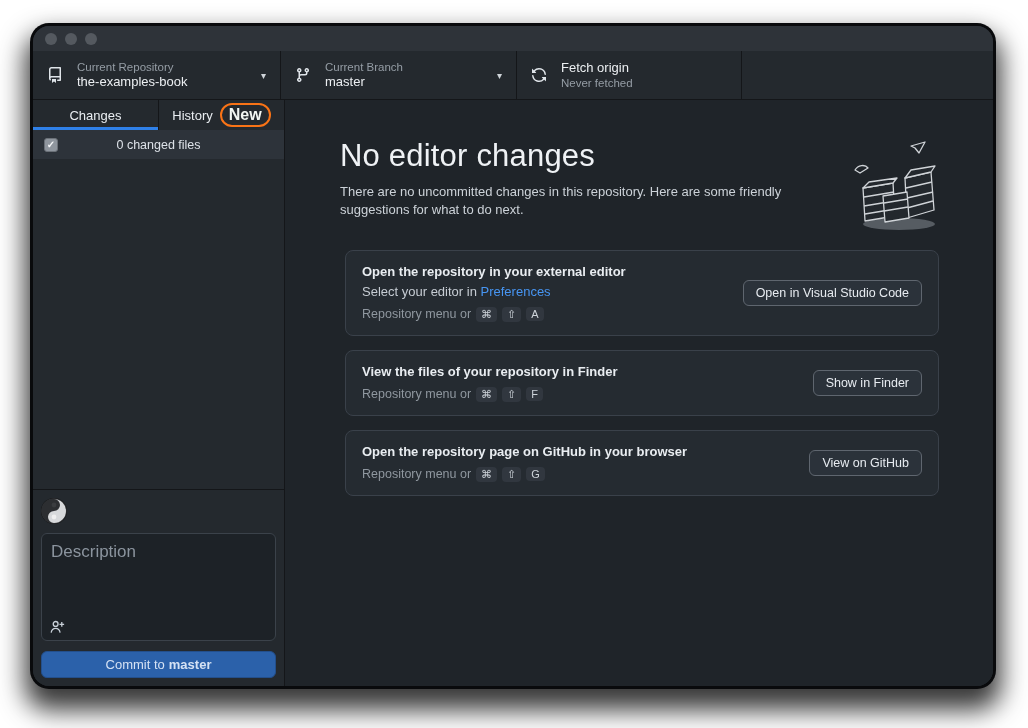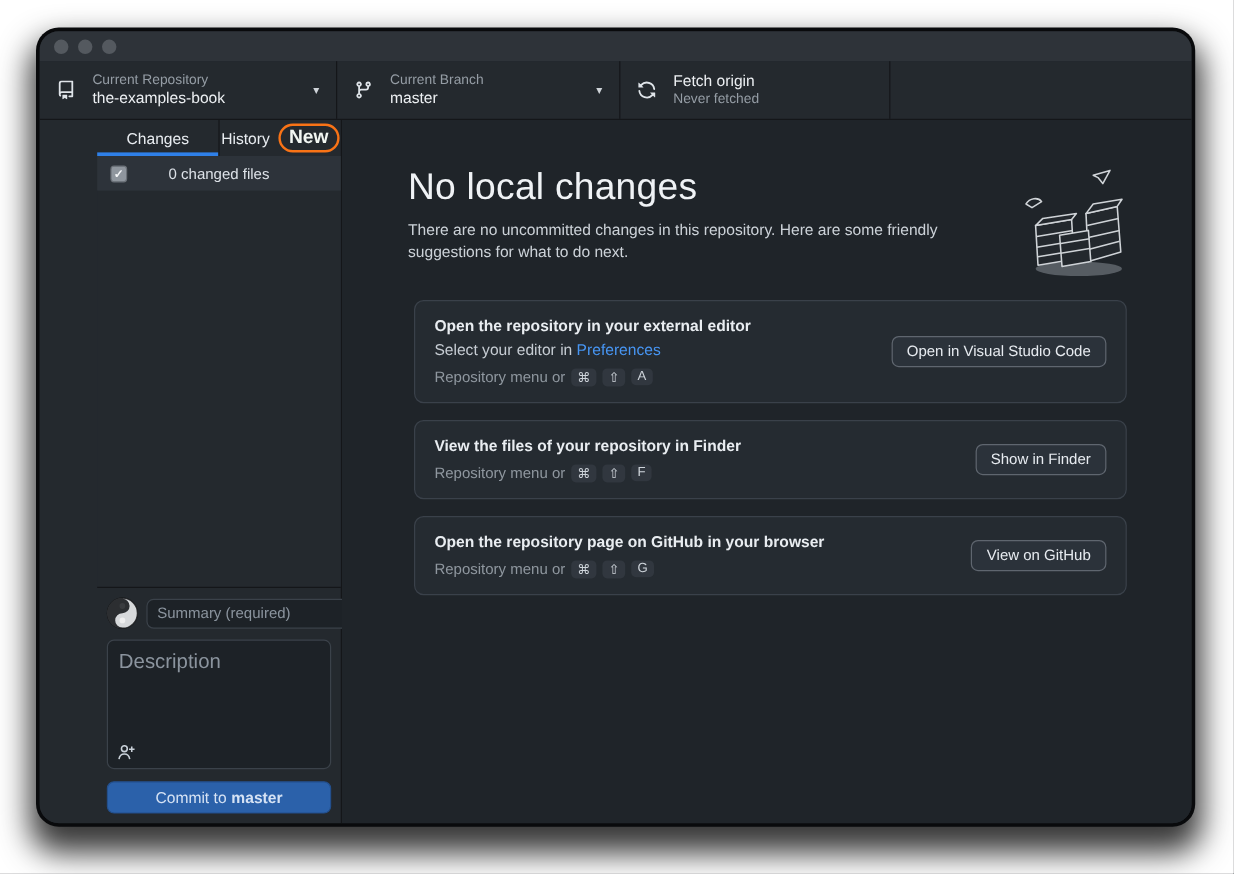--- a/index.html
+++ b/index.html
@@ -20,21 +20,21 @@
   .tb-repo { width:248px; } .tb-branch { width:236px; } .tb-fetch { width:225px; }
   .tb-filler { flex:1; }
   .tb-icon { margin-right:14px; display:flex; color:#dfe4e9; }
   .tb-text { display:flex; flex-direction:column; line-height:1.25; }
   .tb-label { font-size:11.5px; color:#959da5; }
   .tb-value { font-size:13px; font-weight:normal; color:#eceff2; }
   .tb-chevron { margin-left:auto; color:#cfd4d9; font-size:10px; }
 
   
   .content { flex:1; display:flex; min-height:0; }
-  .sidebar { width:252px; background:#24292e; border-right:1px solid #141619; display:flex; flex-direction:column; flex-shrink:0;padding-left:48px; }
+  .sidebar { width:252px; background:#24292e; border-right:1px solid #141619; display:flex; flex-direction:column; flex-shrink:0; }
 
   .tabbar { height:30px; display:flex; flex-shrink:0; }
   .tab { flex:1; display:flex; align-items:center; justify-content:center; gap:7px; font-size:13px; color:#e9edf1; position:relative; cursor:pointer; }
   .tab + .tab { border-left:1px solid #141619; }
   .tab.active::after { content:""; position:absolute; left:0; right:0; bottom:0; height:3px; background:#2f80e8; }
   .badge { border:2px solid #f97316; border-radius:999px; padding:1px 7px; font-size:16px; font-weight:bold; color:#f2f6f2; }
 
   .files-row { height:29px; background:#2d333a; display:flex; align-items:center; padding:0 11px; flex-shrink:0; }
   .checkbox { width:14px; height:14px; background:#8f969e; border:1px solid #6b7178; border-radius:3px;
     display:flex; align-items:center; justify-content:center; font-size:10px; font-weight:bold; color:#f5f7f9; cursor:pointer; }
@@ -150,41 +150,40 @@
       <div class="commit-panel">
         <div class="summary-row">
           <span class="avatar">
             <svg width="26" height="26" viewBox="0 0 26 26">
                 <circle cx="13" cy="13" r="13" fill="#2c2e31"></circle>
                 <path d="M13 1a12 12 0 0 1 0 24 6 6 0 0 1 0-12 6 6 0 0 0 0-12Z" fill="#d7d9db"></path>
                 <circle cx="13" cy="7" r="2.4" fill="#3a3c3f"></circle>
                 <circle cx="13" cy="19" r="2.4" fill="#efefef"></circle>
               </svg>
           </span>
-          <input class="summary-input" placeholder="Summary (required)" style="">
         </div>
         <div class="desc-box">
           <textarea placeholder="Description" style=""></textarea>
           <span class="coauthor">
             <svg width="15" height="14" viewBox="0 0 16 15" fill="none" stroke="currentColor" stroke-width="1.4">
                 <circle cx="6" cy="4.2" r="2.6"></circle>
                 <path d="M1.2 13.5c.5-3 2.3-4.5 4.8-4.5s4.3 1.5 4.8 4.5"></path>
                 <path d="M12.6 2.2v5M10.1 4.7h5"></path>
               </svg>
           </span>
         </div>
         <button class="commit-btn">
           <span>Commit to</span>
           <span class="branch-b">master</span>
         </button>
       </div>
     </div>
 
     <div class="main">
-      <div class="main-title">No local changes</div>
+      <div class="main-title">No editor changes</div>
       <div class="main-sub">There are no uncommitted changes in this repository. Here are some friendly suggestions for what to do next.</div>
 
       <span class="illustration">
         <svg width="96" height="92" viewBox="0 0 96 92">
           <ellipse cx="52" cy="84" rx="36" ry="6" fill="#565c62"></ellipse>
           <g stroke="#cfd3d7" stroke-width="1.3" fill="#23282d" stroke-linejoin="round">
             <path d="M58 38 L84 32 L87 70 L60 78 Z"></path>
             <path d="M58 38 L64 30 L88 26 L84 32 Z"></path>
             <path d="M59 48 L85 42 M60 58 L86 52 M60 68 L86 61"></path>
             <path d="M16 48 L46 43 L48 76 L18 81 Z"></path>

